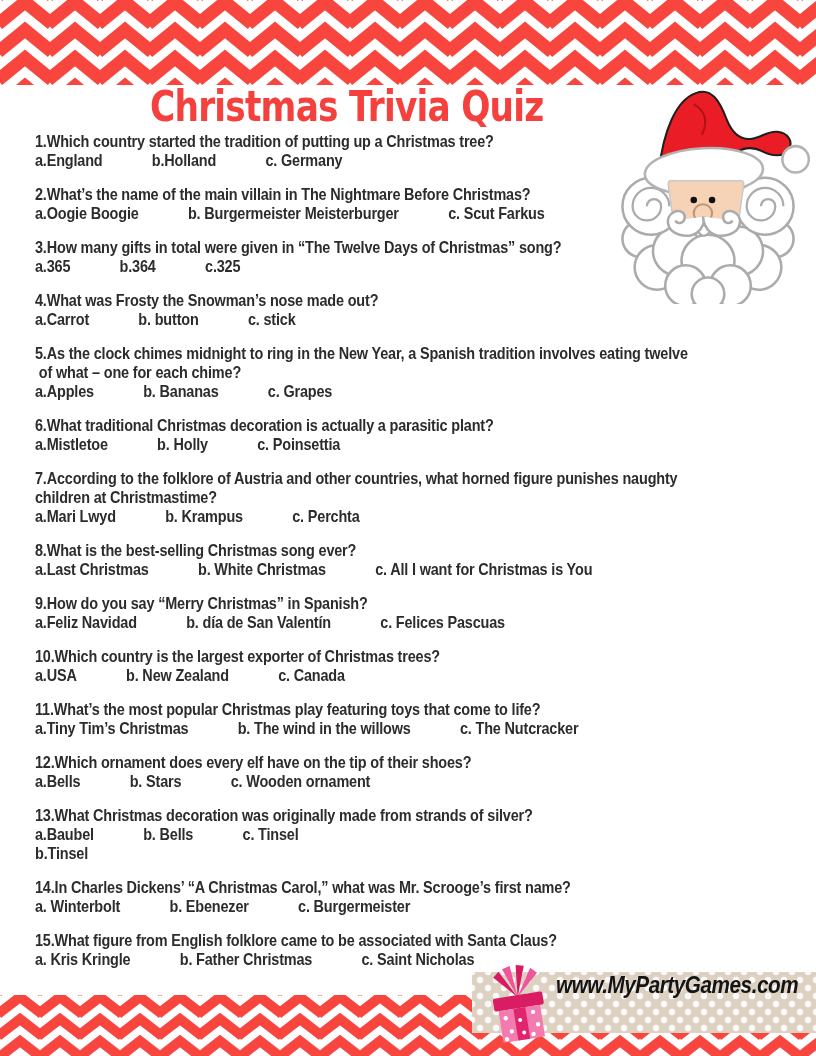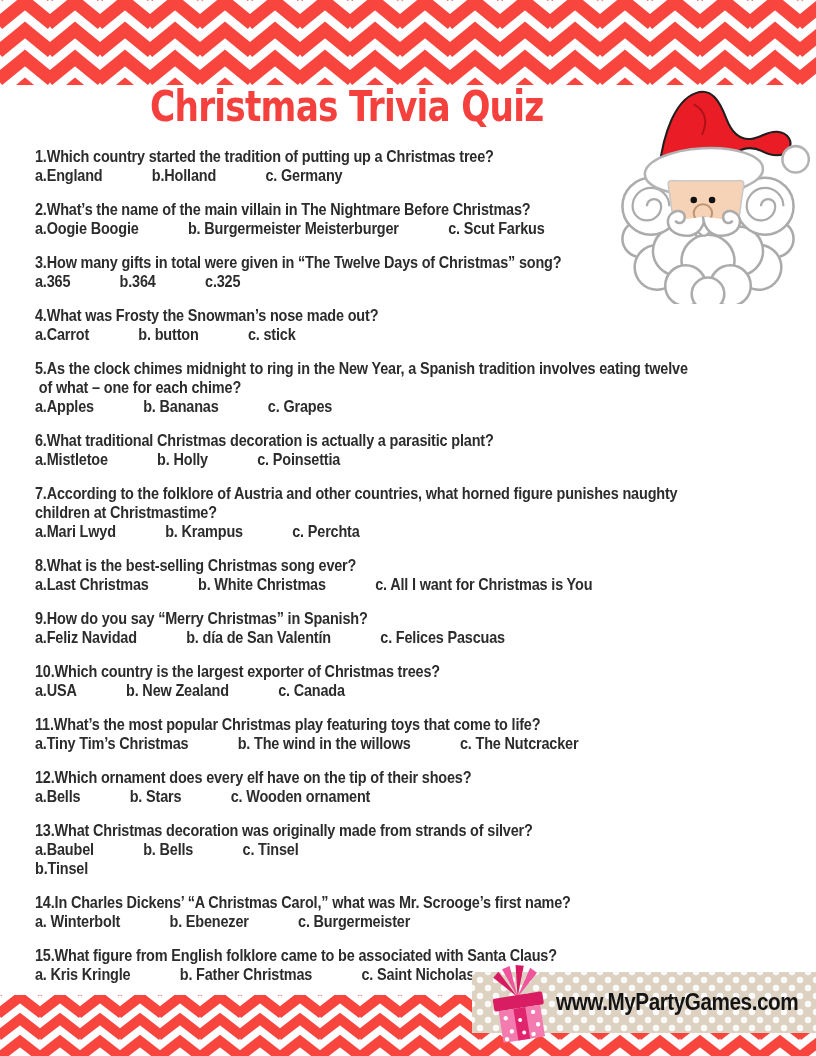--- a/index.html
+++ b/index.html
@@ -9,36 +9,36 @@
   }
   .chevron-top{position:absolute;top:0;left:0;z-index:0;}
   .chevron-bottom{position:absolute;top:995px;left:0;z-index:0;}
   .page-title{
     position:absolute;top:82px;left:150px;z-index:2;
     font-family:"DejaVu Sans",sans-serif;font-weight:bold;font-size:43px;
     color:#f5413e;letter-spacing:-1px;white-space:pre;
     transform:scaleX(.8);transform-origin:0 0;line-height:48px;
   }
   .santa{position:absolute;left:606px;top:86px;z-index:1;}
-  .questions{position:absolute;left:35px;top:147px;z-index:2;}
+  .questions{position:absolute;left:35px;top:132px;z-index:2;}
   .q-block{
     margin-bottom:15px;color:#2c2c2c;font-weight:bold;font-size:17px;
     letter-spacing:-0.2px;transform:scaleX(.85);transform-origin:0 0;
   }
   .q-line{line-height:19px;white-space:pre;}
   .opt-row{display:flex;gap:58px;line-height:19px;white-space:pre;}
   .badge{
     position:absolute;left:472px;top:972px;width:344px;height:61px;z-index:3;
     background-color:#ddd1c2;
     background-image:
       radial-gradient(circle,rgba(255,255,255,.9) 3.2px,rgba(255,255,255,0) 3.6px),
       radial-gradient(circle,rgba(255,255,255,.9) 3.2px,rgba(255,255,255,0) 3.6px);
     background-size:16px 16px,16px 16px;
     background-position:0 0,8px 8px;
-    display:flex;align-items:center;
+    display:flex;font-style:italic;
   }
   .gift{position:absolute;left:12px;top:-8px;transform:rotate(-9deg);}
   .badge-text{
     margin-left:84px;font-size:23px;font-weight:bold;color:#141414;
     letter-spacing:-0.5px;white-space:pre;transform:scaleX(.9);transform-origin:0 50%;
   }
 </style>
 </head>
 <body>
 

